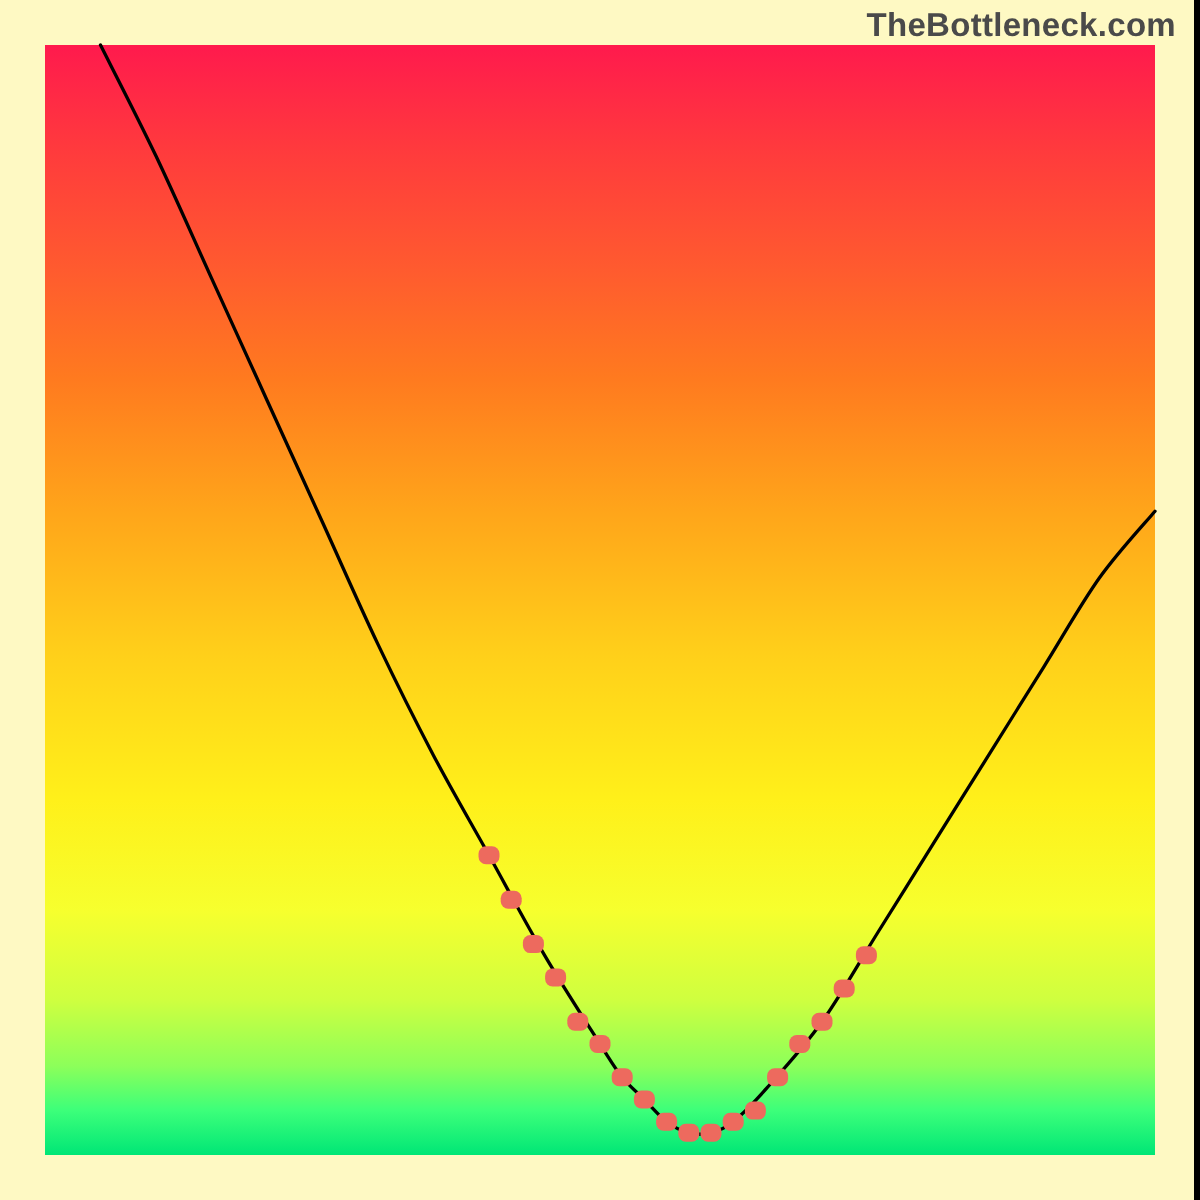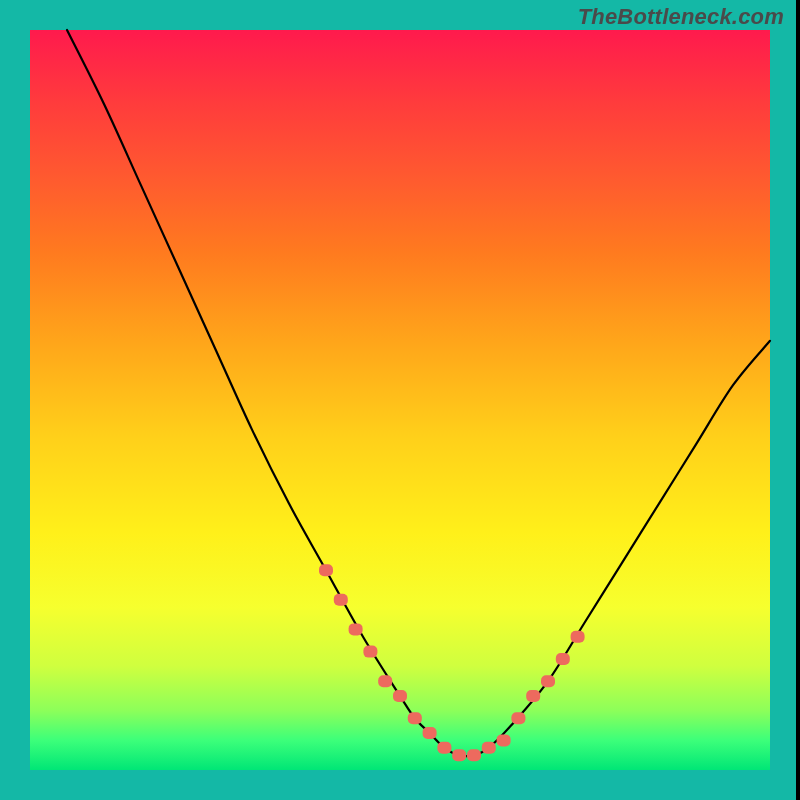--- a/index.html
+++ b/index.html
@@ -10,22 +10,21 @@
     background: #000;
     overflow: hidden;
     font-family: Arial, Helvetica, sans-serif;
   }
   .frame {
     position: absolute;
     top: 0;
     left: 0;
     width: 796px;
     height: 800px;
-    background: #14b8a6;
-    font-style: italic;
+    background: #fef9c3;
   }
   .plot-area {
     position: absolute;
     top: 30px;
     left: 30px;
     width: 740px;
     height: 740px;
     background: linear-gradient(to bottom,
       #ff1a4d 0%,
       #ff3c3c 10%,

